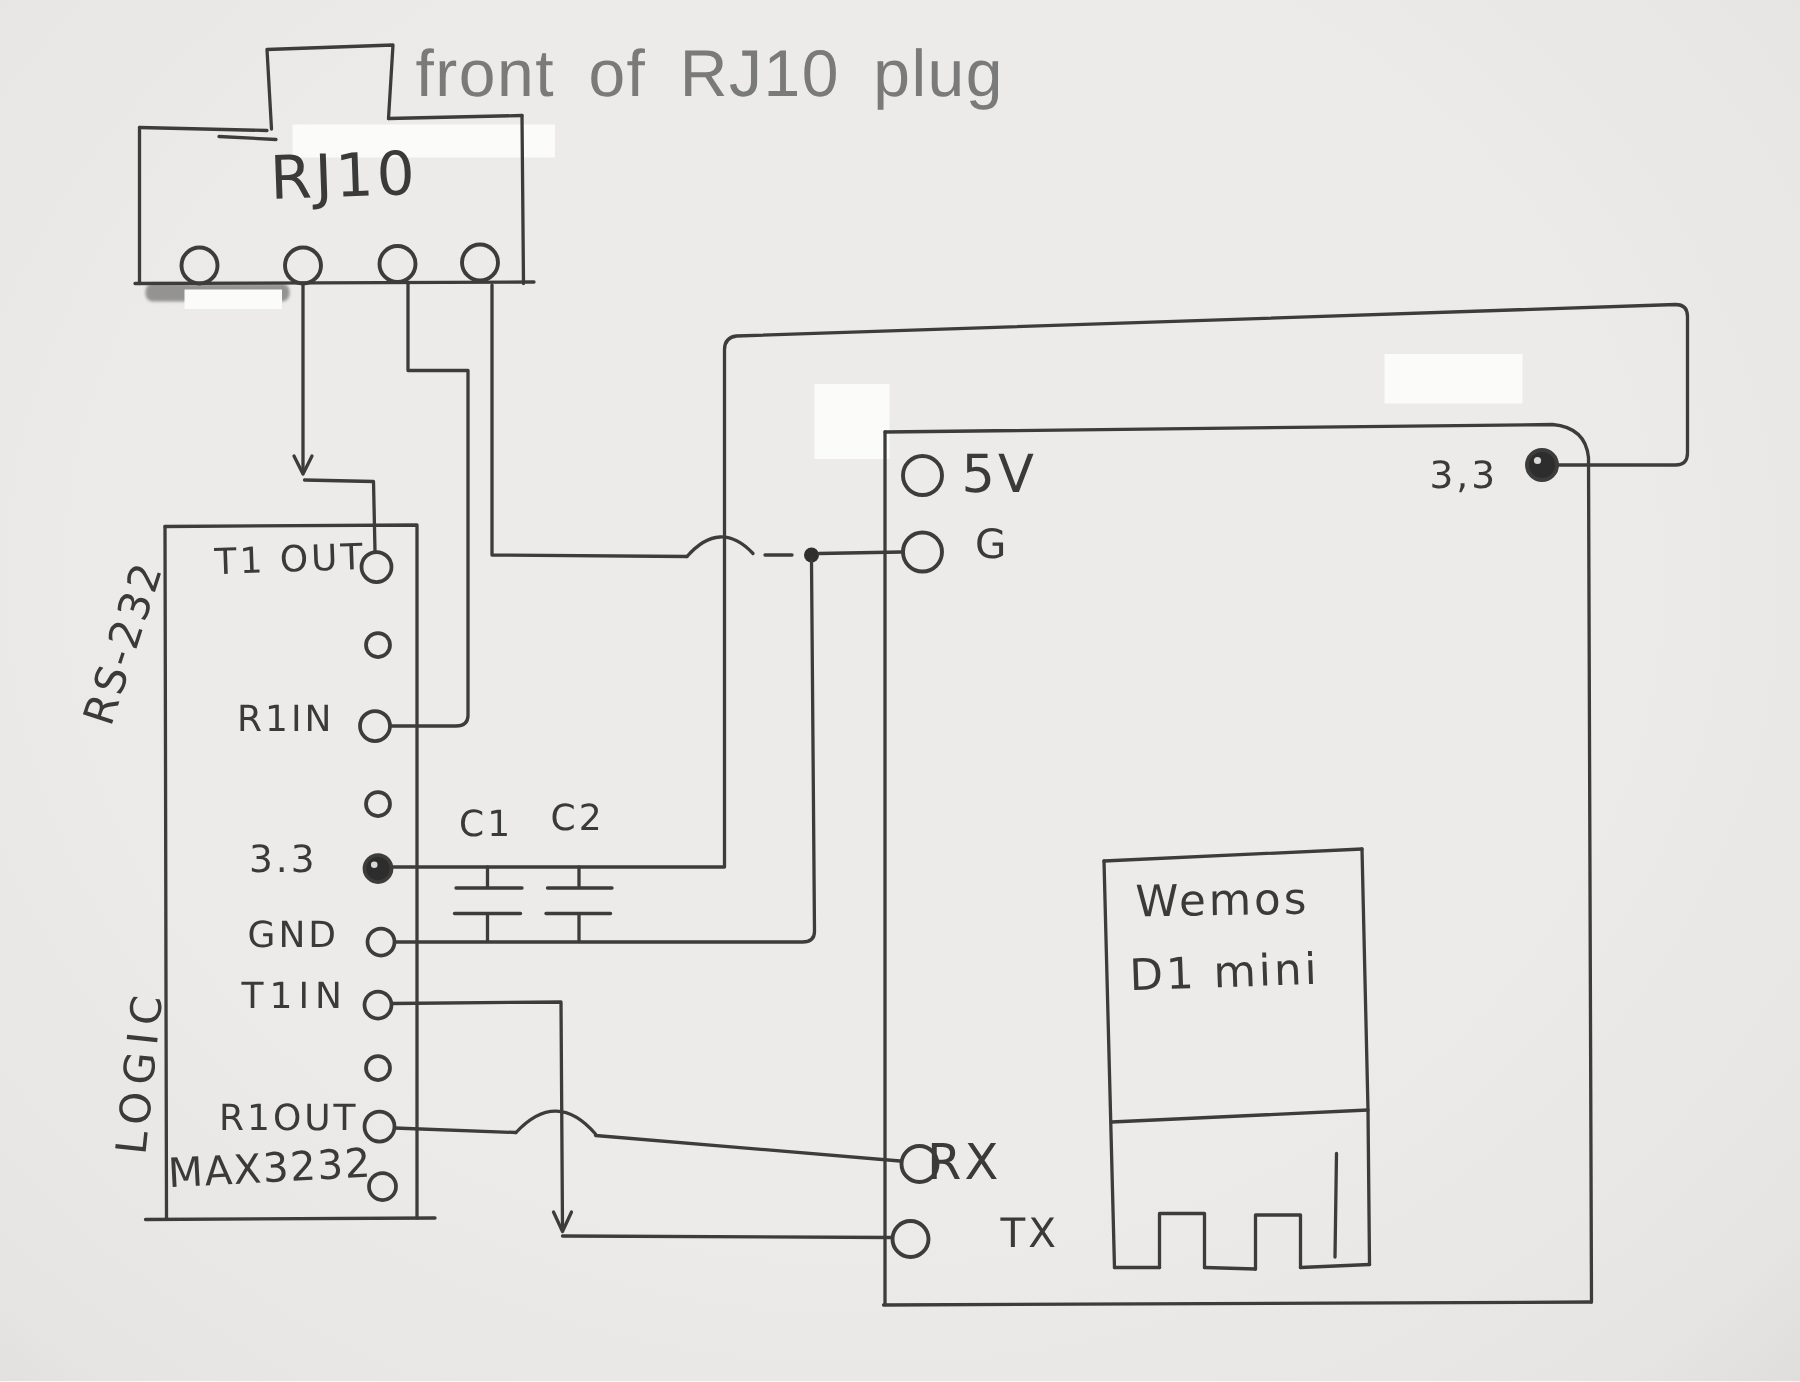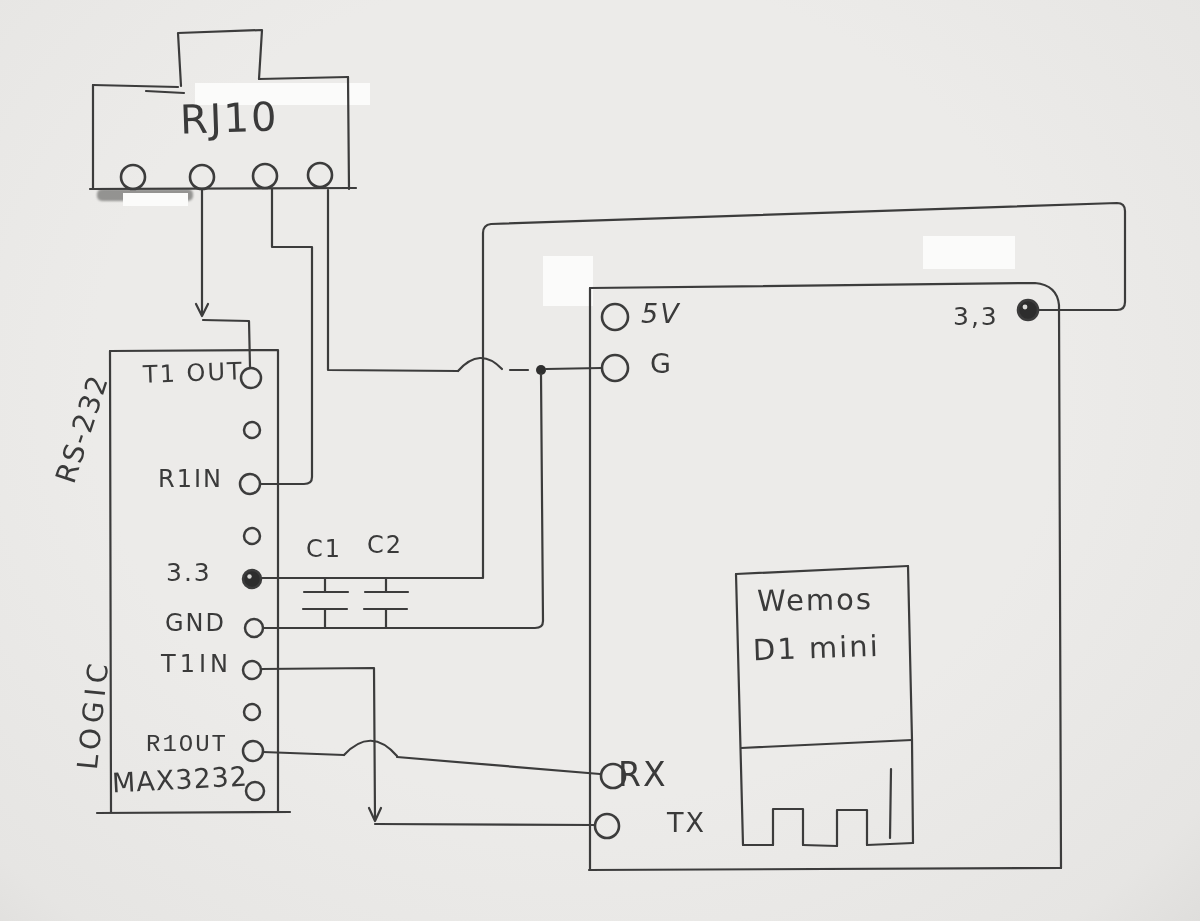--- a/index.html
+++ b/index.html
@@ -156,38 +156,39 @@
       </g>
 
       <g>
         <path d="M263,752 L344,755"></path>
         <path d="M344,755 Q371,726 397,756"></path>
         <path d="M397,757 L600,774"></path>
       </g>
     </g>
   </svg>
 
+  <div class="lbl title" style="left:277px;top:28px;">front of RJ10 plug</div>
 
   <div class="lbl hand" style="left:180px;top:98px;font-size:40px;transform:rotate(-2deg);">RJ10</div>
 
   <div class="lbl hand rot" style="left:52px;top:478px;font-size:28px;transform:rotate(-72deg);">RS-232</div>
   <div class="lbl hand rot" style="left:74px;top:768px;font-size:28px;letter-spacing:5px;transform:rotate(-84deg);">LOGIC</div>
 
   <div class="lbl hand" style="left:143px;top:361px;font-size:24px;transform:rotate(-2deg);">T1 OUT</div>
   <div class="lbl hand" style="left:158px;top:467px;font-size:24px;">R1IN</div>
   <div class="lbl hand" style="left:166px;top:560px;font-size:25px;">3.3</div>
   <div class="lbl hand" style="left:165px;top:611px;font-size:24px;">GND</div>
   <div class="lbl hand" style="left:161px;top:652px;font-size:24px;letter-spacing:4px;">T1IN</div>
-  <div class="lbl hand" style="left:146px;top:733px;font-size:24px;font-family:Liberation Mono, monospace;">R1OUT</div>
+  <div class="lbl hand" style="left:146px;top:733px;font-size:24px;">R1OUT</div>
   <div class="lbl hand" style="left:112px;top:766px;font-size:27px;letter-spacing:1px;transform:rotate(-3deg);">MAX3232</div>
 
   <div class="lbl hand" style="left:306px;top:537px;font-size:24px;">C1</div>
   <div class="lbl hand" style="left:367px;top:533px;font-size:24px;text-align:right;">C2</div>
 
-  <div class="lbl hand" style="left:641px;top:300px;font-size:27px;font-style:italic;">5V</div>
+  <div class="lbl hand" style="left:641px;top:300px;font-size:35px;">5V</div>
   <div class="lbl hand" style="left:650px;top:350px;font-size:27px;">G</div>
   <div class="lbl hand" style="left:953px;top:304px;font-size:25px;">3,3</div>
   <div class="lbl hand" style="left:618px;top:758px;font-size:33px;">RX</div>
   <div class="lbl hand" style="left:639px;top:809px;font-size:27px;margin-left:28px;">TX</div>
 
   <div class="lbl hand" style="left:757px;top:586px;font-size:29px;transform:rotate(-1deg);">Wemos</div>
   <div class="lbl hand" style="left:753px;top:634px;font-size:29px;transform:rotate(-2deg);">D1 mini</div>
 
 </div>
 

